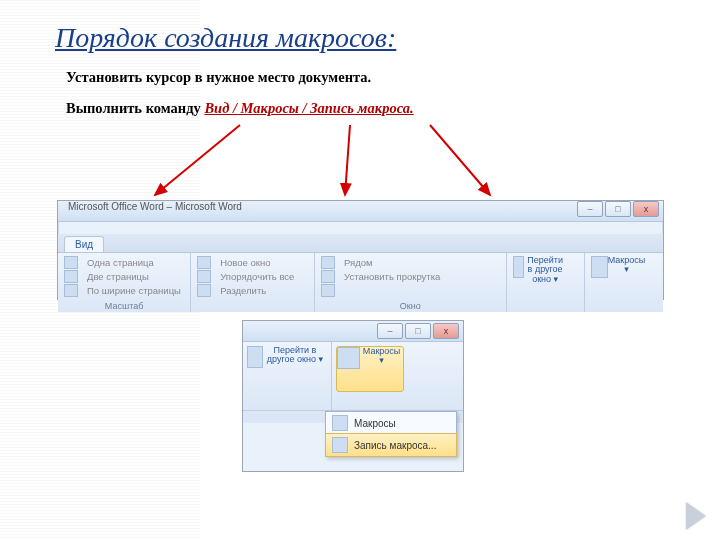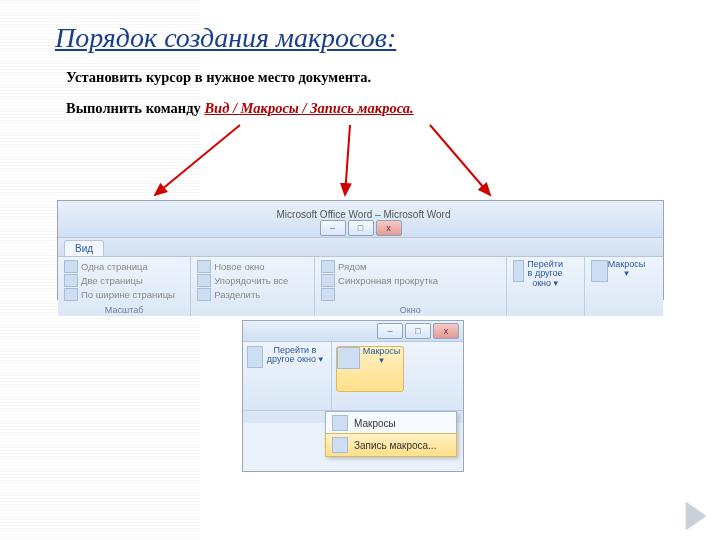--- a/index.html
+++ b/index.html
@@ -41,48 +41,47 @@
     background: #e9f1fb;
     font-family: "Segoe UI", Tahoma, sans-serif;
     font-size: 10px;
     color: #666;
     box-shadow: 0 0 0 1px #cfd9e8 inset;
   }
   .r1-titlebar {
     height: 20px;
     background: linear-gradient(#e8f0fa,#cfe0f4);
     border-bottom: 1px solid #b8c6da;
-    display: flex; align-items: center; justify-content: space-between;
-    padding: 8px 4px;
-    flex-direction: column;
+    display: flex; align-items: flex-start; justify-content: space-between;
+    padding: 0 4px;
   }
   .r1-titlebar .ttl { color: #555; font-size: 10px; padding-left: 6px; }
   .r1-winbtns { display:flex; gap:2px; }
   .winbtn {
     width: 24px; height: 14px; border:1px solid #8fa3bf; border-radius:2px;
     background: linear-gradient(#f4f8fd,#dbe7f6);
     display:flex; align-items:center; justify-content:center;
     color:#5a6f8f; font-size:9px;
   }
   .winbtn.close { background: linear-gradient(#f6c9c6,#e49b95); color:#7a2a22; }
   .r1-tabs { height: 18px; display:flex; align-items:flex-end; padding-left:6px; gap:4px;
-    background: linear-gradient(#dfe9f6,#d2e0f1); border-bottom:1px solid #b8c6da; }
+    background: linear-gradient(#dfe9f6,#d2e0f1); border-bottom:1px solid #b8c6da;margin-top:12px; }
   .r1-tab {
     padding: 2px 10px; font-size:10px; color:#2b5aa0;
     background:#f2f7fd; border:1px solid #b8c6da; border-bottom:none;
     border-radius:3px 3px 0 0;
   }
   .r1-body { display:flex; height: 59px; background: linear-gradient(#eef4fc,#dbe7f6); }
   .r1-group {
     border-right: 1px solid #bfcde0; padding: 3px 6px 0 6px;
     display:flex; flex-direction:column; justify-content:space-between;
     filter: blur(.3px);
   }
   .r1-group .glabel { text-align:center; font-size:9px; color:#6a7e9a; padding-bottom:1px;}
-  .smallrow { display:flex; align-items:center; gap:3px; margin-bottom:1px; color:#888; font-size:9.5px; white-space:nowrap;}
+  .smallrow { display:flex; align-items:center; gap:9px; margin-bottom:1px; color:#888; font-size:9.5px; white-space:nowrap;}
   .sq { width:12px; height:11px; background:#cdddf2; border:1px solid #a8bdd9; }
   .bigbtn {
     display:flex; flex-direction:row; justify-content:center;
     width: 54px; height: 44px; color:#2b5aa0; font-size:9px; text-align:center; line-height:1.05;
   }
   .bigbtn .bicon { width:22px; height:20px; background:#cdddf2; border:1px solid #a8bdd9; margin-bottom:2px; }
 
   
   .ribbon2 {
     position: absolute;
@@ -185,21 +184,21 @@
       <div class="glabel"></div>
     </div>
     <div class="r1-group" style="width:190px">
       <div>
         <div class="smallrow">
             <span class="sq"></span>
             <span>Рядом</span>
           </div>
         <div class="smallrow">
             <span class="sq"></span>
-            <span>Синхронная прокрутка</span>
+            <span>Установить прокрутка</span>
           </div>
         <div class="smallrow">
             <span class="sq"></span>
           </div>
       </div>
       <div class="glabel">Окно</div>
     </div>
     <div class="r1-group" style="width:70px">
       <div class="bigbtn">
         <div class="bicon"></div>

